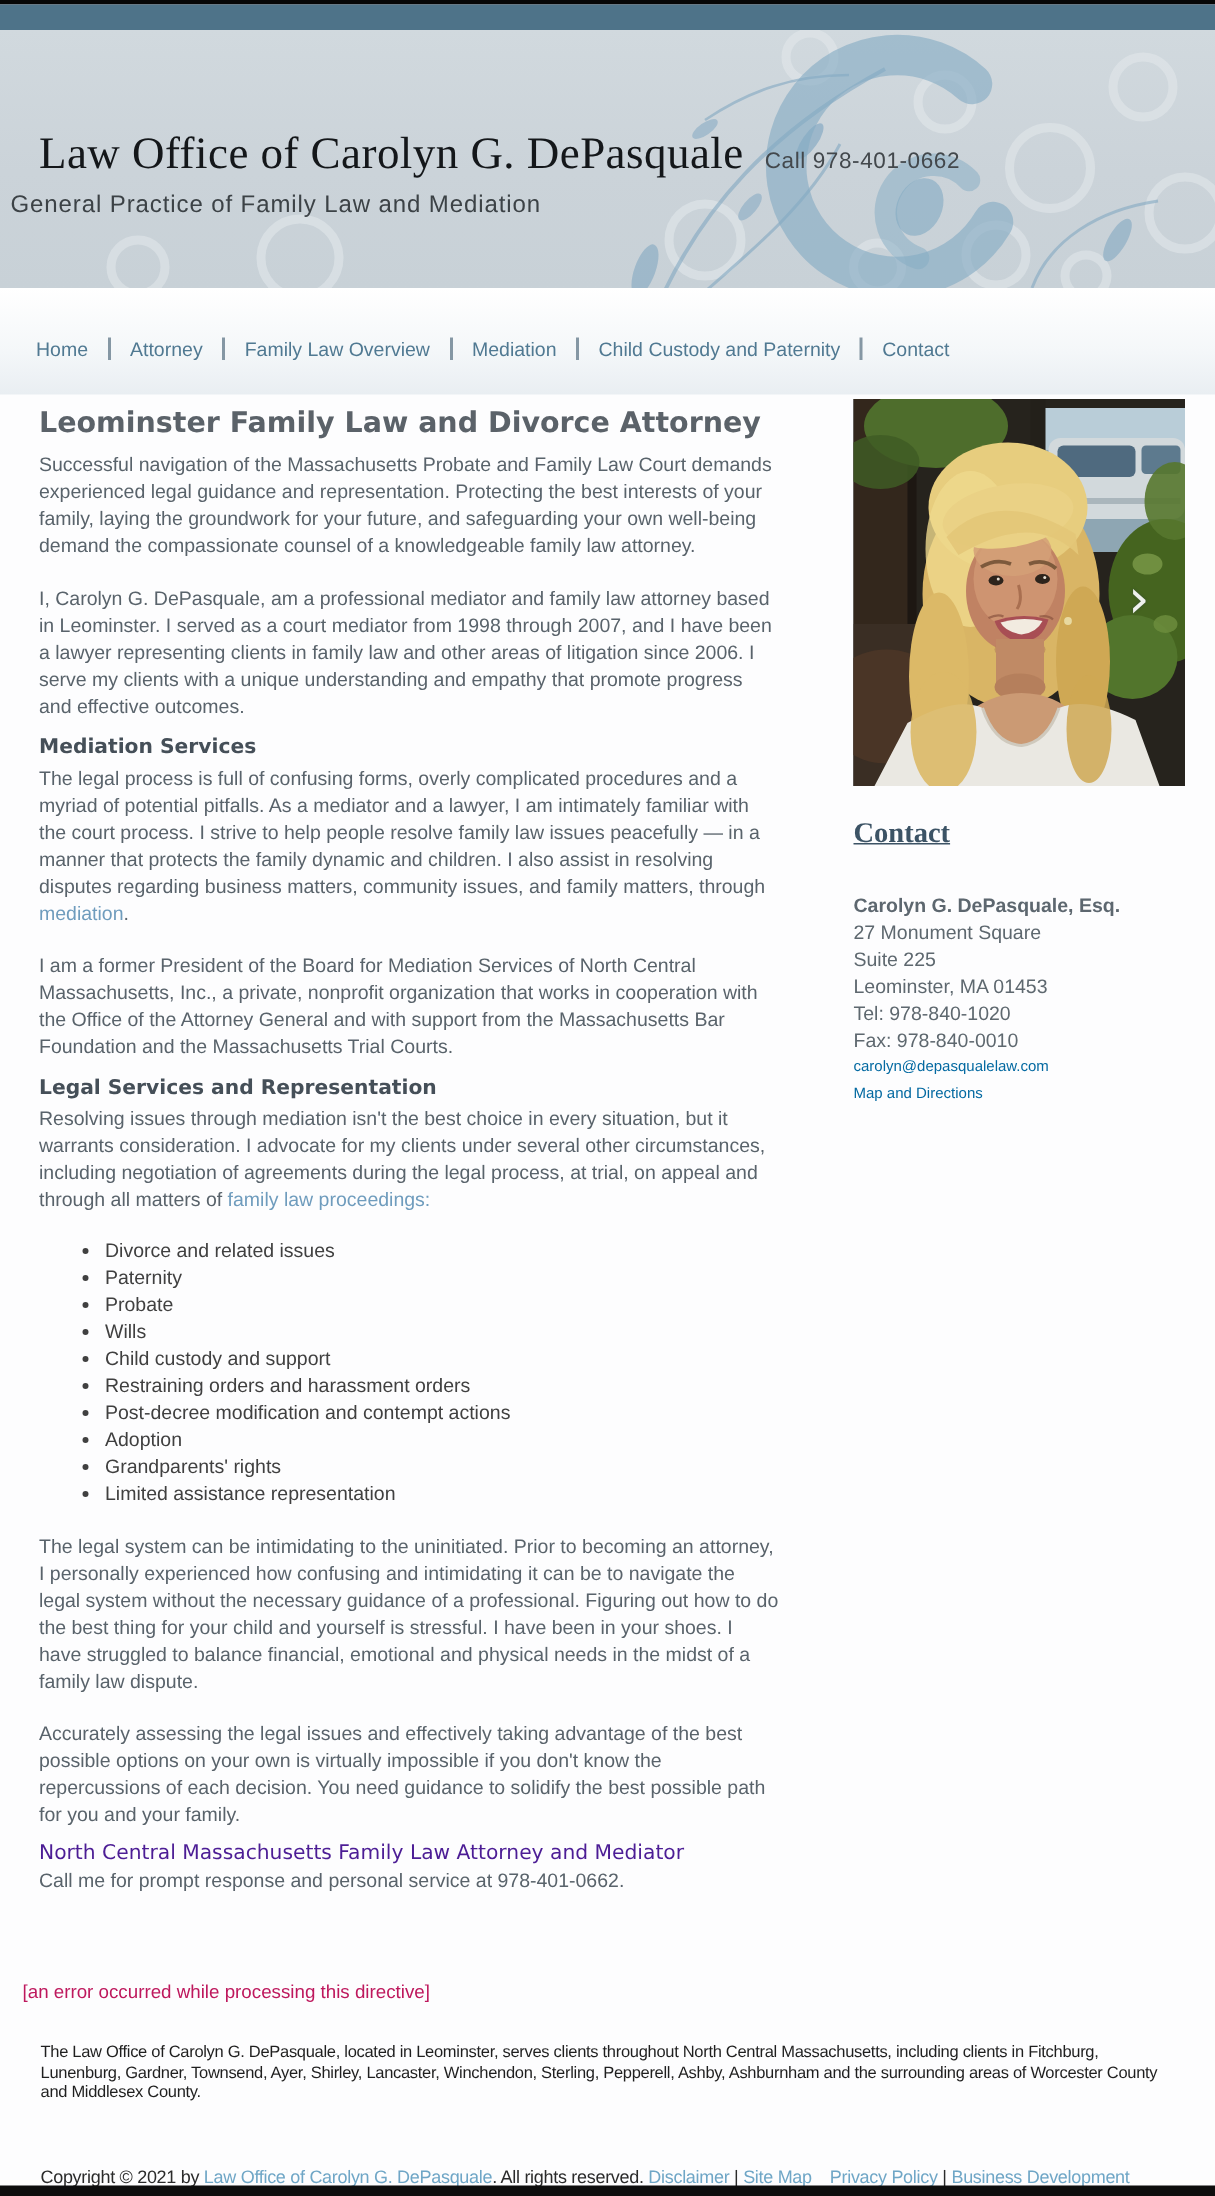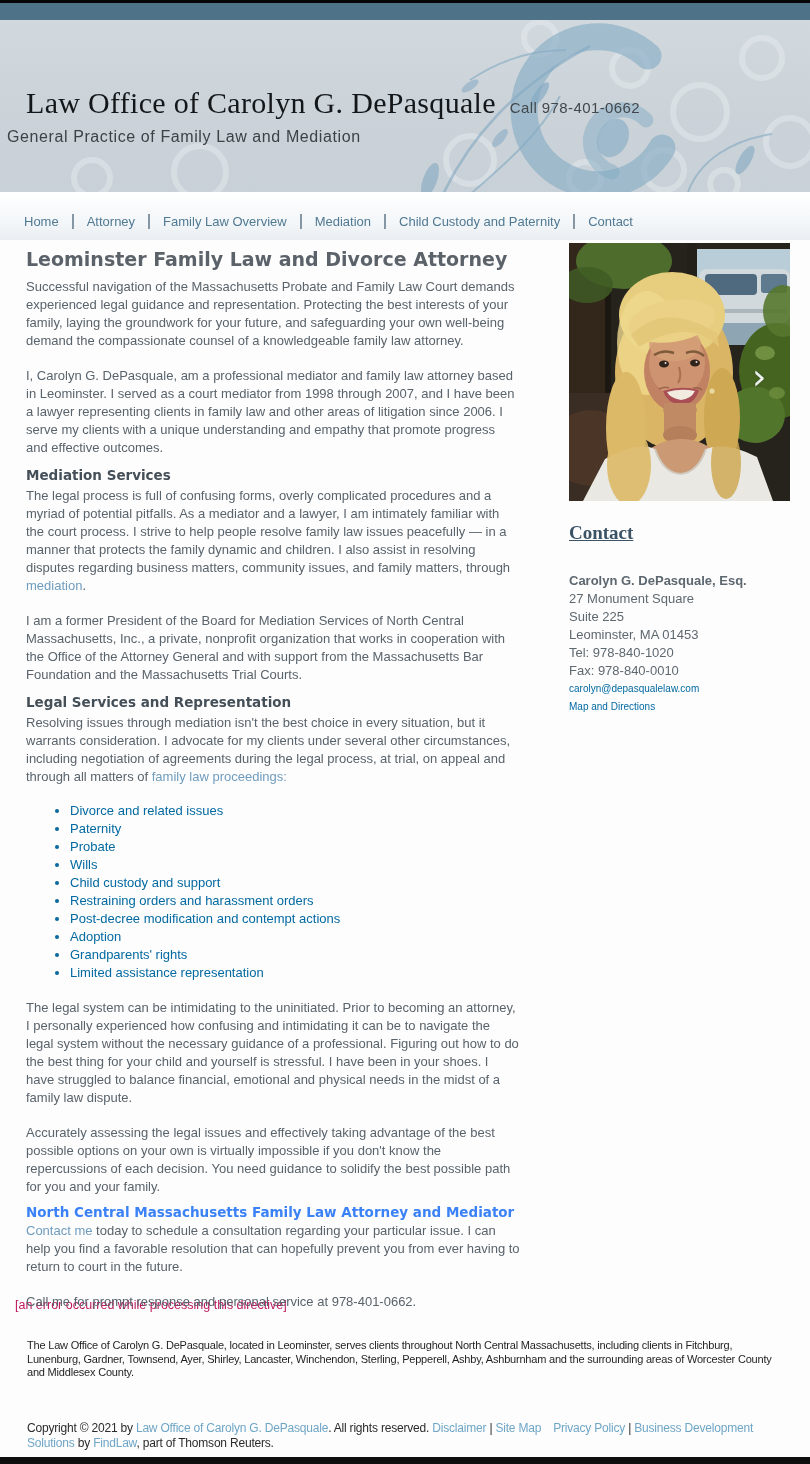--- a/index.html
+++ b/index.html
@@ -20,44 +20,44 @@
   .site-title {
     font-family:"Liberation Serif", serif; font-size:30px; font-weight:400;
     color:#14171a; letter-spacing:.3px;
   }
   .phone { font-size:15px; color:#43484c; margin-left:14px; letter-spacing:.4px; }
   .tagline {
     position:absolute; left:7px; top:108px;
     font-family:Liberation Sans, sans-serif; font-size:16px; color:#3c4246; letter-spacing:.6px;
   }
   .nav {
-    height:48px; padding:10px 0 0 24px; display:flex; align-items:center;
+    height:71px; padding:10px 0 0 24px; display:flex; align-items:center;
     background:linear-gradient(180deg,#ffffff 0%, #f4f7f9 60%, #e9eef2 100%);
   }
   .nav .item { font-size:13px; color:#507992; padding:0 13px; cursor:pointer; }
   .nav .item:first-child { padding-left:0; }
   .nav .sep { width:2px; height:15px; background:#8597a4; }
   .main-wrap { position:relative; height:1040px; }
   .main-col { width:494px; margin-left:26px; padding-top:6px; color:#59636b; }
   .page-title {
     font-family:"DejaVu Sans", sans-serif; font-size:19px; font-weight:bold;
     color:#5b6269; line-height:22px; margin:2px 0 8px;
   }
   .main-col p { font-size:13px; line-height:18px; margin:17px 0 0; color:#59636b; }
   .main-col p.first { margin-top:0; }
   h2.sec {
     font-family:"DejaVu Sans", sans-serif; font-size:13.5px; font-weight:bold;
     color:#454f58; line-height:16px; margin:10px 0 -13px;
   }
   h3.sec2 {
-    font-family:"DejaVu Sans", sans-serif; font-size:13.5px; font-weight:bold;
-    color:#3b82f6; line-height:16px; margin:8px 0 -15px;
+    font-family:"DejaVu Sans", sans-serif; font-size:13.5px; font-weight:normal;
+    color:#4c1d95; line-height:16px; margin:8px 0 -15px;
   }
   ul.practice { margin:16px 0 0 0; padding-left:44px; }
-  ul.practice li { font-size:13px; line-height:18px; color:#0369a1; }
+  ul.practice li { font-size:13px; line-height:18px; color:#404040; }
   a.lnk { color:#6f9cbd; text-decoration:none; cursor:pointer; }
   .sidebar { position:absolute; left:569px; top:3px; width:221px; }
   .photo { position:relative; width:221px; height:258px; background:#26231d; }
   .photo-next {
     position:absolute; left:183px; top:116px; font-size:36px; line-height:36px;
     color:rgba(255,255,255,.92); cursor:pointer; font-family:"DejaVu Sans", sans-serif;
     text-shadow:0 0 2px rgba(40,60,70,.5);
   }
   .contact-heading {
     display:inline-block; margin-top:21px;
@@ -169,23 +169,20 @@
         <li>Post-decree modification and contempt actions</li>
         <li>Adoption</li>
         <li>Grandparents' rights</li>
         <li>Limited assistance representation</li>
       </ul>
 
       <p>The legal system can be intimidating to the uninitiated. Prior to becoming an attorney, I personally experienced how confusing and intimidating it can be to navigate the legal system without the necessary guidance of a professional. Figuring out how to do the best thing for your child and yourself is stressful. I have been in your shoes. I have struggled to balance financial, emotional and physical needs in the midst of a family law dispute.</p>
       <p>Accurately assessing the legal issues and effectively taking advantage of the best possible options on your own is virtually impossible if you don't know the repercussions of each decision. You need guidance to solidify the best possible path for you and your family.</p>
 
       <h3 class="sec2">North Central Massachusetts Family Law Attorney and Mediator</h3>
-      <p>
-        <a class="lnk">Contact me</a><span> today to schedule a consultation regarding your particular issue. I can help you find a favorable resolution that can hopefully prevent you from ever having to return to court in the future.</span>
-      </p>
       <p>Call me for prompt response and personal service at 978-401-0662.</p>
     </div>
 
     <div class="sidebar">
       <div class="photo">
         <svg width="221" height="258" viewBox="0 0 221 258">
           <rect x="0" y="0" width="221" height="258" fill="#26231d"></rect>
           <rect x="0" y="0" width="40" height="258" fill="#33271c"></rect>
           <rect x="36" y="0" width="6" height="258" fill="#1d1712"></rect>
           <ellipse cx="55" cy="18" rx="48" ry="28" fill="#4e6d2c"></ellipse>

